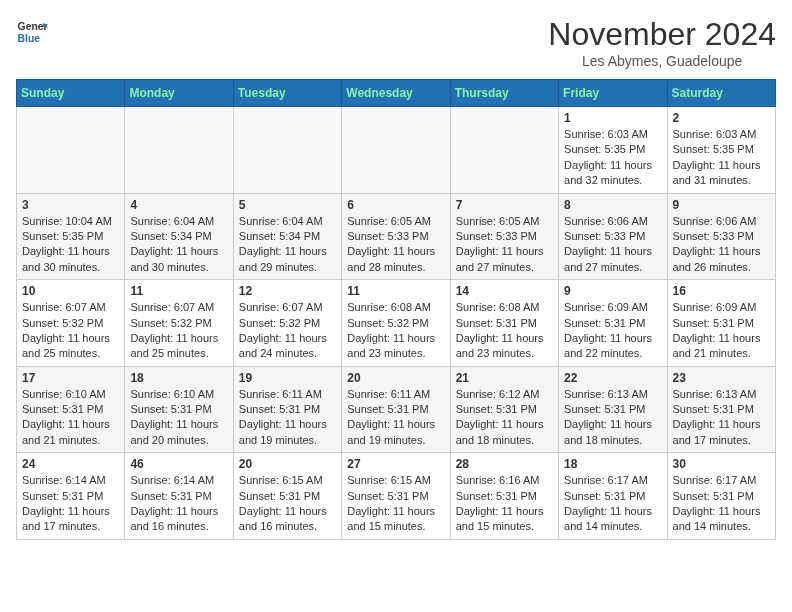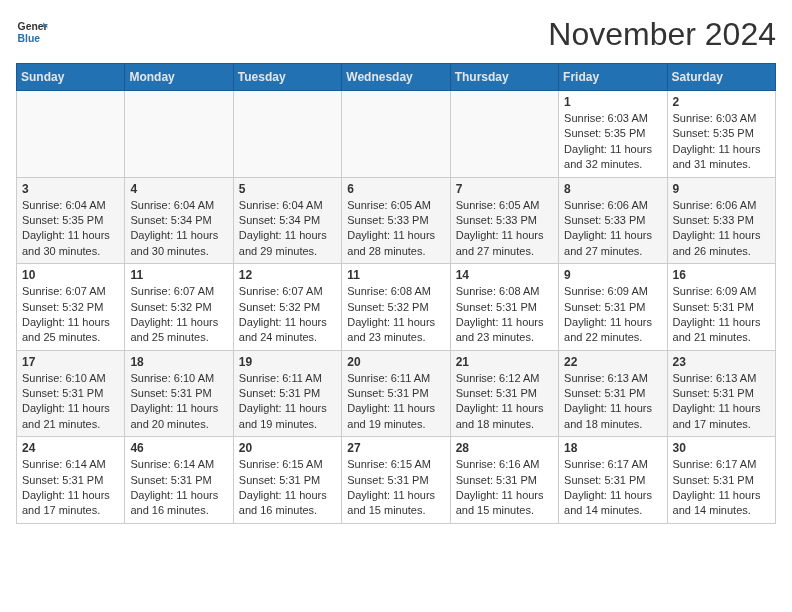--- a/index.html
+++ b/index.html
@@ -37,21 +37,21 @@
       font-size: 14px;
       color: #555;
     }
     .calendar {
       width: 100%;
       border-collapse: collapse;
       border: 1px solid #ccc;
     }
     .calendar th {
       background-color: #2271b3;
-      color: #e5e5e5;
+      color: #86efac;
       font-size: 12px;
       font-weight: bold;
       padding: 6px 4px;
       text-align: left;
       border: 1px solid #1a5a94;
     }
     .calendar td {
       border: 1px solid #ccc;
       vertical-align: top;
       padding: 4px 5px;
@@ -89,20 +89,21 @@
 <div class="header">
   <div class="logo">
     <svg class="logo-icon" viewBox="0 0 40 40">
       <text x="2" y="18" font-size="13" font-weight="bold" fill="#333">General</text>
       <text x="2" y="32" font-size="13" font-weight="bold" fill="#2271b3">Blue</text>
       <polygon points="34,8 40,14 34,14" fill="#2271b3"></polygon>
     </svg>
   </div>
   <div class="title-block">
     <div class="month-title">November 2024</div>
+    <div class="location">Les Abymes, Guadeloupe</div>
   </div>
 </div>
 
 <table class="calendar">
   <thead>
     <tr>
     <th>Sunday</th>
         <th>Monday</th>
         <th>Tuesday</th>
         <th>Wednesday</th>
@@ -127,21 +128,21 @@
         <td>
           <span class="day-num">2</span>
           <div class="day-info">Sunrise: 6:03 AM
 Sunset: 5:35 PM
 Daylight: 11 hours and 31 minutes.</div>
         </td>
       </tr>
       <tr class="week-row">
         <td>
           <span class="day-num">3</span>
-          <div class="day-info">Sunrise: 6:04 AM
+          <div class="day-info">Sunrise: 10:04 AM
 Sunset: 5:35 PM
 Daylight: 11 hours and 30 minutes.</div>
         </td>
         <td>
           <span class="day-num">4</span>
           <div class="day-info">Sunrise: 6:04 AM
 Sunset: 5:34 PM
 Daylight: 11 hours and 30 minutes.</div>
         </td>
         <td>

